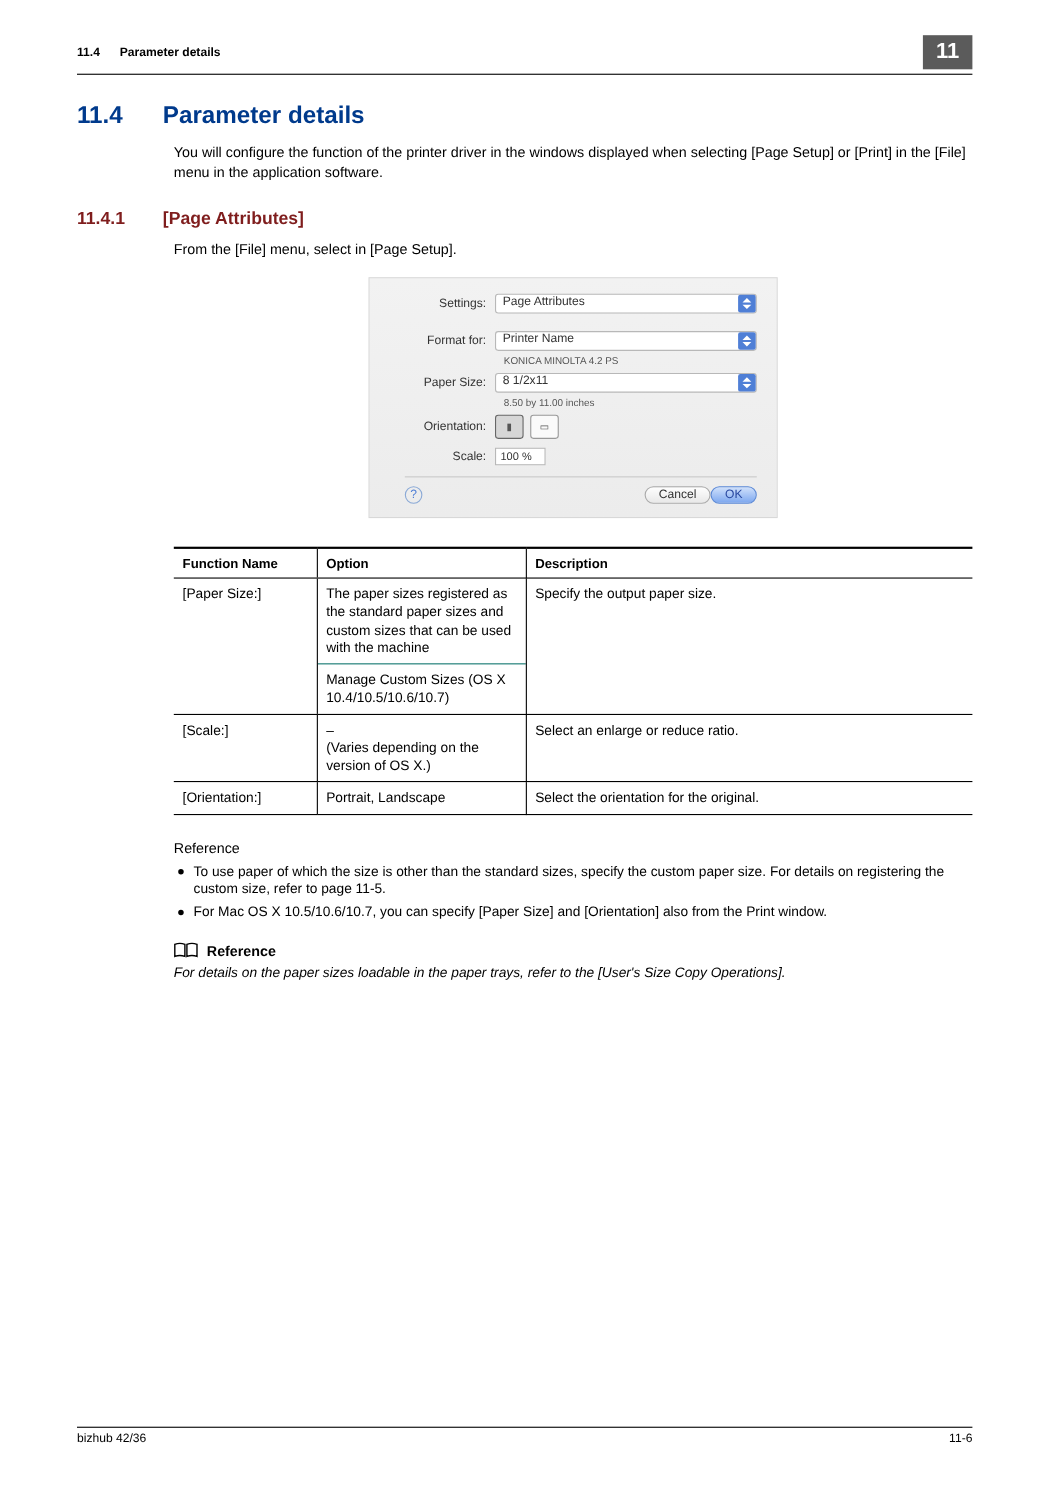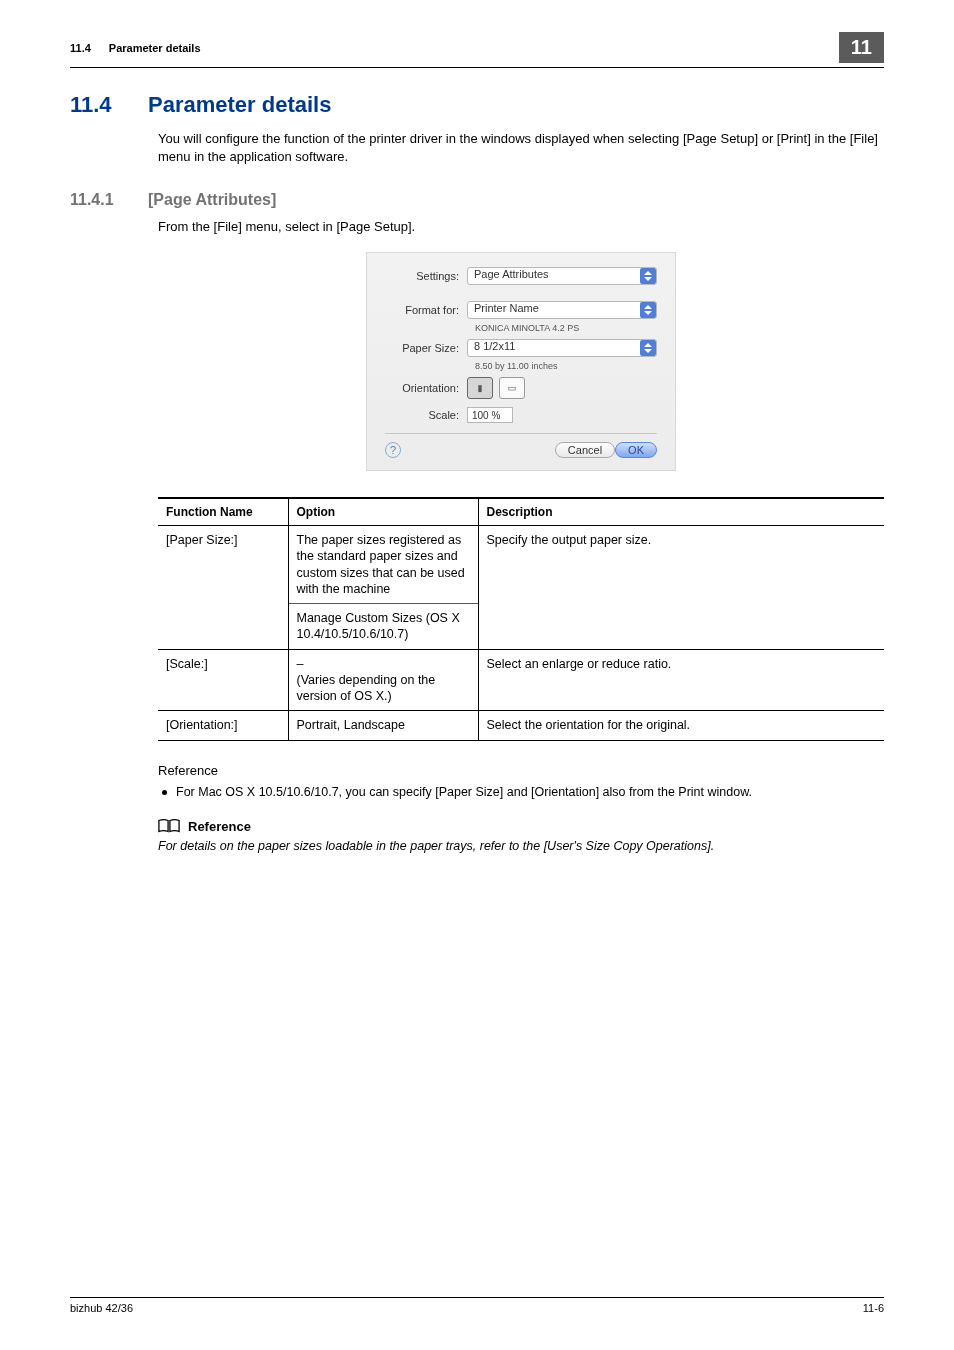--- a/index.html
+++ b/index.html
@@ -43,35 +43,35 @@
     font-weight: bold;
     font-size: 22px;
     margin-bottom: 12px;
   }
   .h1-num { min-width: 60px; }
   .body-indent { margin-left: 88px; }
   .intro { line-height: 1.35; margin-bottom: 26px; }
   .h2-row {
     display: flex;
     gap: 18px;
-    color: #737373;
+    color: #7f1d1d;
     font-weight: bold;
     font-size: 16px;
     margin-bottom: 10px;
   }
   .h2-num { min-width: 60px; }
   .subintro { margin-bottom: 18px; }
 
   
   .dialog {
-    width: 310px;
+    width: 372px;
     margin: 0 auto 26px auto;
     background: linear-gradient(#f2f2f2,#ececec);
     border: 1px solid #d8d8d8;
-    padding: 14px 18px 12px 18px;
+    padding: 14px 18px 12px 32px;
     font-size: 11px;
     color: #333;
   }
   .drow { display: flex; align-items: center; margin-bottom: 8px; }
   .dlabel { width: 82px; text-align: right; padding-right: 8px; }
   .dselect {
     flex: 1;
     display: flex;
     align-items: flex-start;
     background: #fff;
@@ -286,20 +286,21 @@
         <tr>
           <td>[Orientation:]</td>
           <td class="opt">Portrait, Landscape</td>
           <td>Select the orientation for the original.</td>
         </tr>
       </tbody>
     </table>
 
     <div class="ref-heading">Reference</div>
     <ul class="ref">
+      <li>To use paper of which the size is other than the standard sizes, specify the custom paper size. For details on registering the custom size, refer to page 11-5.</li>
       <li>For Mac OS X 10.5/10.6/10.7, you can specify [Paper Size] and [Orientation] also from the Print window.</li>
     </ul>
 
     <div class="ref-iconrow">
       <svg class="book-icon" viewBox="0 0 24 16">
         <path d="M1 2 Q6 0 11 2 L11 14 Q6 12 1 14 Z M13 2 Q18 0 23 2 L23 14 Q18 12 13 14 Z" fill="none" stroke="#000" stroke-width="1.4"></path>
       </svg>
       <span>Reference</span>
     </div>
     <p class="italic-note">For details on the paper sizes loadable in the paper trays, refer to the [User's Size Copy Operations].</p>

